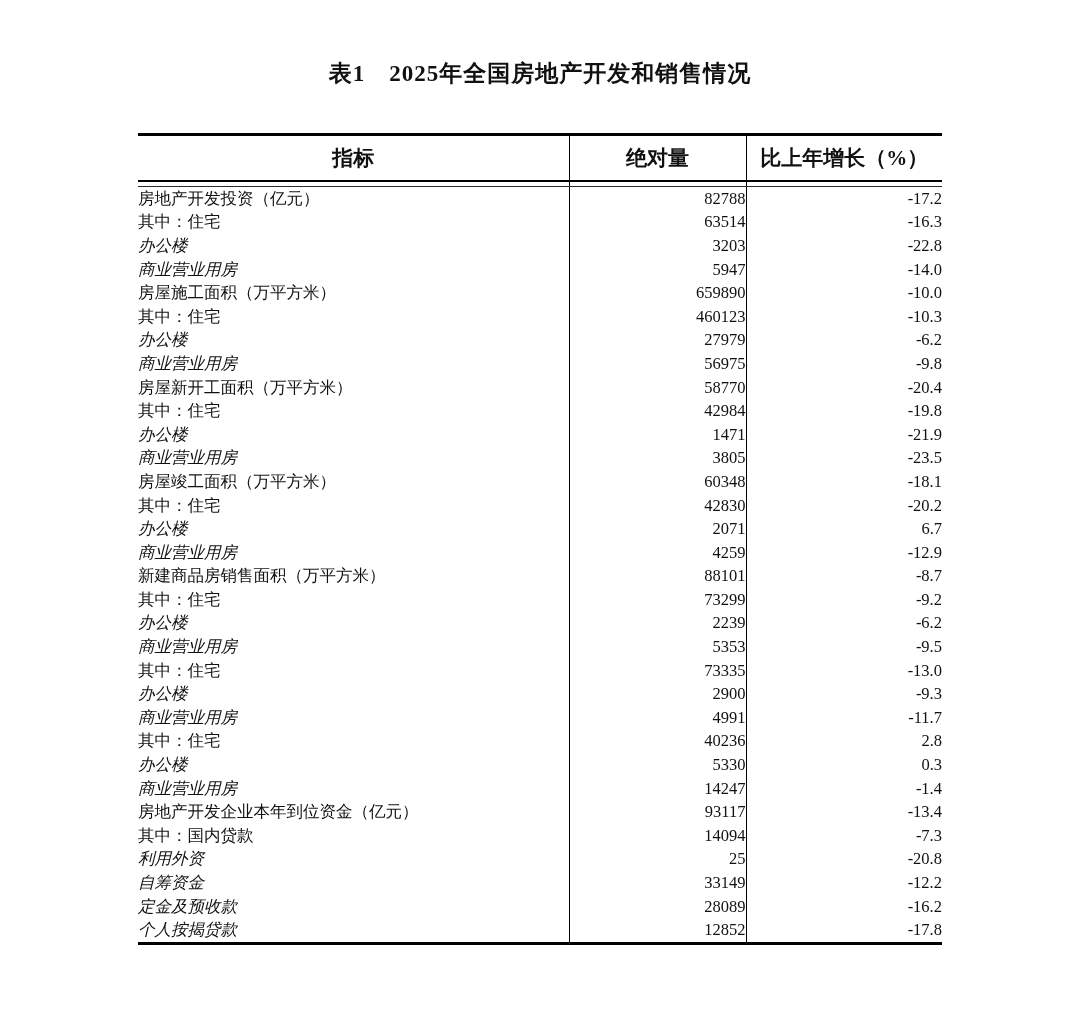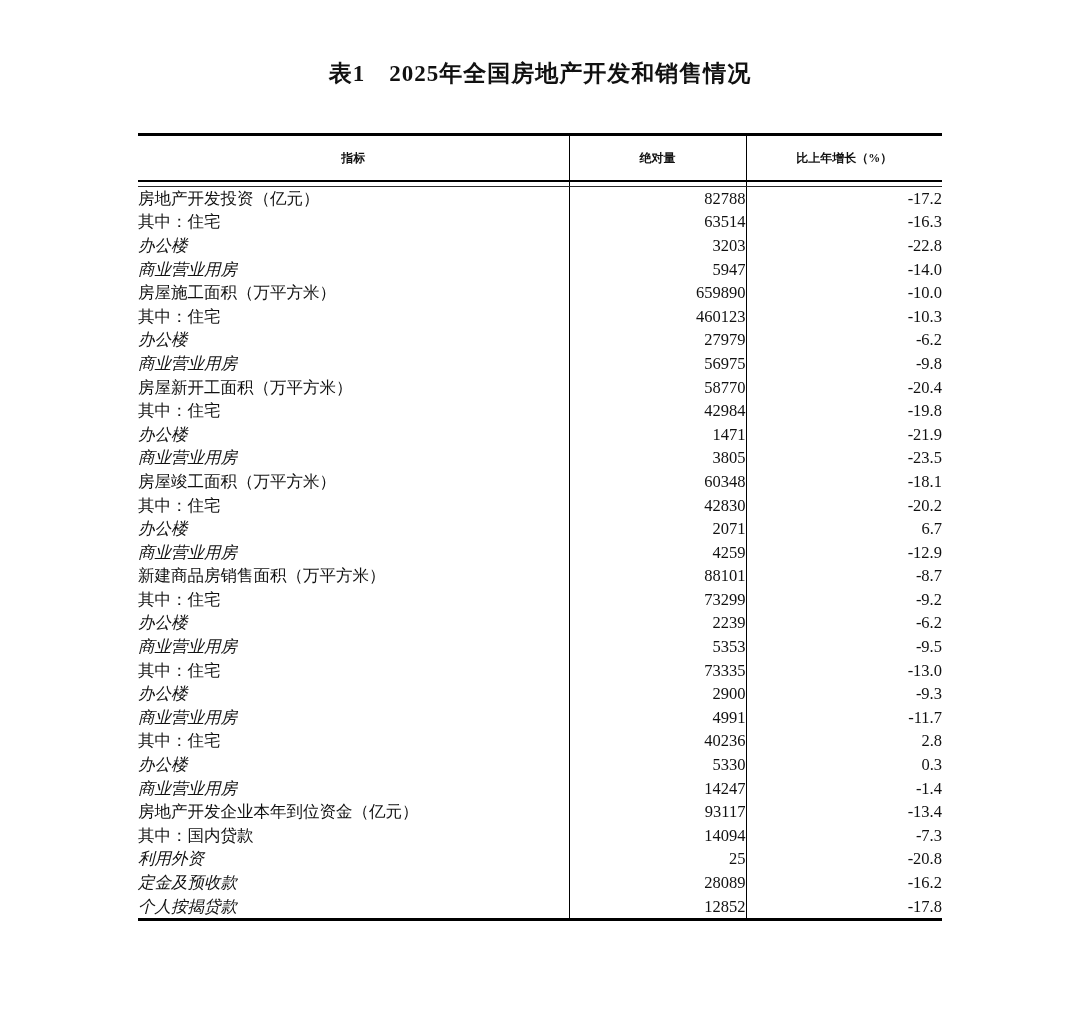--- a/index.html
+++ b/index.html
@@ -31,21 +31,21 @@
     table-layout: fixed;
     border-top: 3px solid #000;
     border-bottom: 3px solid #000;
   }
   col.c1 { width: 431px; }
   col.c2 { width: 177px; }
   col.c3 { width: 196px; }
 
   thead th {
     height: 44px;
-    font-size: 12px;
+    font-size: 21px;
     font-weight: bold;
     text-align: center;
     vertical-align: middle;
     border-bottom: 2px solid #000;
     padding: 0;
     color: #111;
   }
   th.v, td.v { border-right: 1.5px solid #000; }
 
   tr.sep-row td {
@@ -237,20 +237,25 @@
       <td class="indicator v lv-qizhong">其中：国内贷款</td>
       <td class="num abs v">14094</td>
       <td class="num growth">-7.3</td>
     </tr>
         <tr>
       <td class="indicator v lv-sub">利用外资</td>
       <td class="num abs v">25</td>
       <td class="num growth">-20.8</td>
     </tr>
         <tr>
+      <td class="indicator v lv-sub">自筹资金</td>
+      <td class="num abs v">33149</td>
+      <td class="num growth">-12.2</td>
+    </tr>
+        <tr>
       <td class="indicator v lv-sub">定金及预收款</td>
       <td class="num abs v">28089</td>
       <td class="num growth">-16.2</td>
     </tr>
         <tr>
       <td class="indicator v lv-sub">个人按揭贷款</td>
       <td class="num abs v">12852</td>
       <td class="num growth">-17.8</td>
     </tr>
       </tbody>

